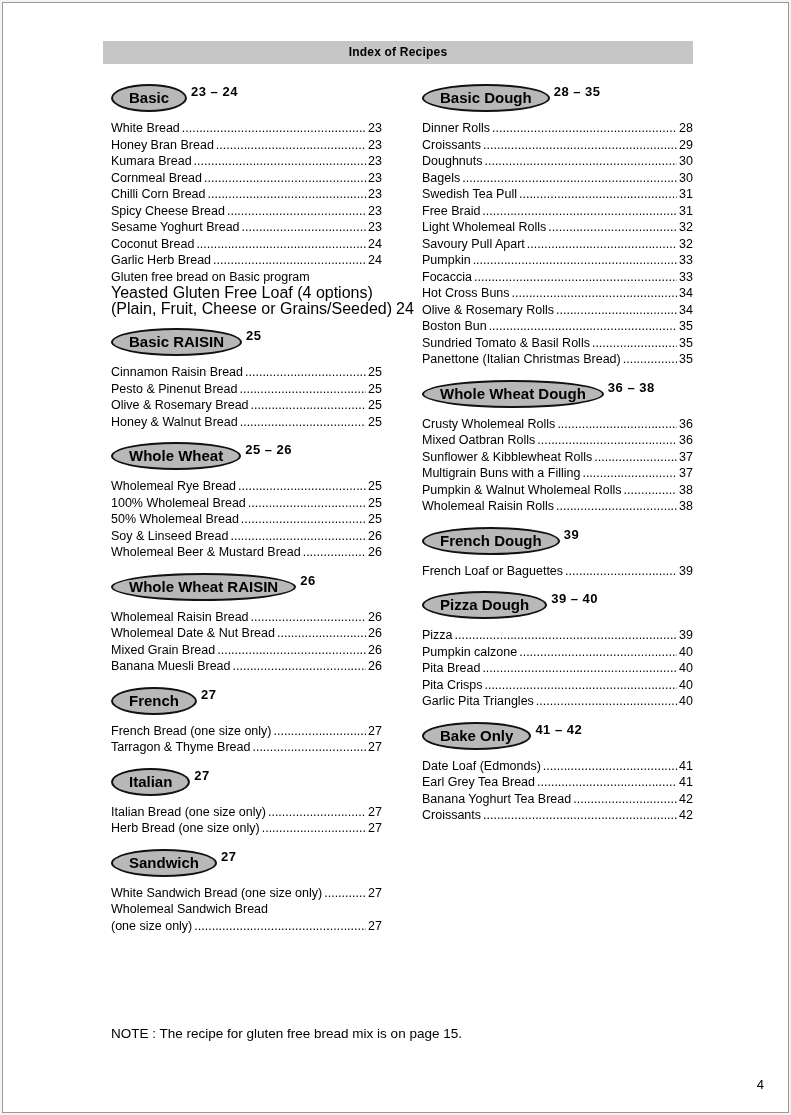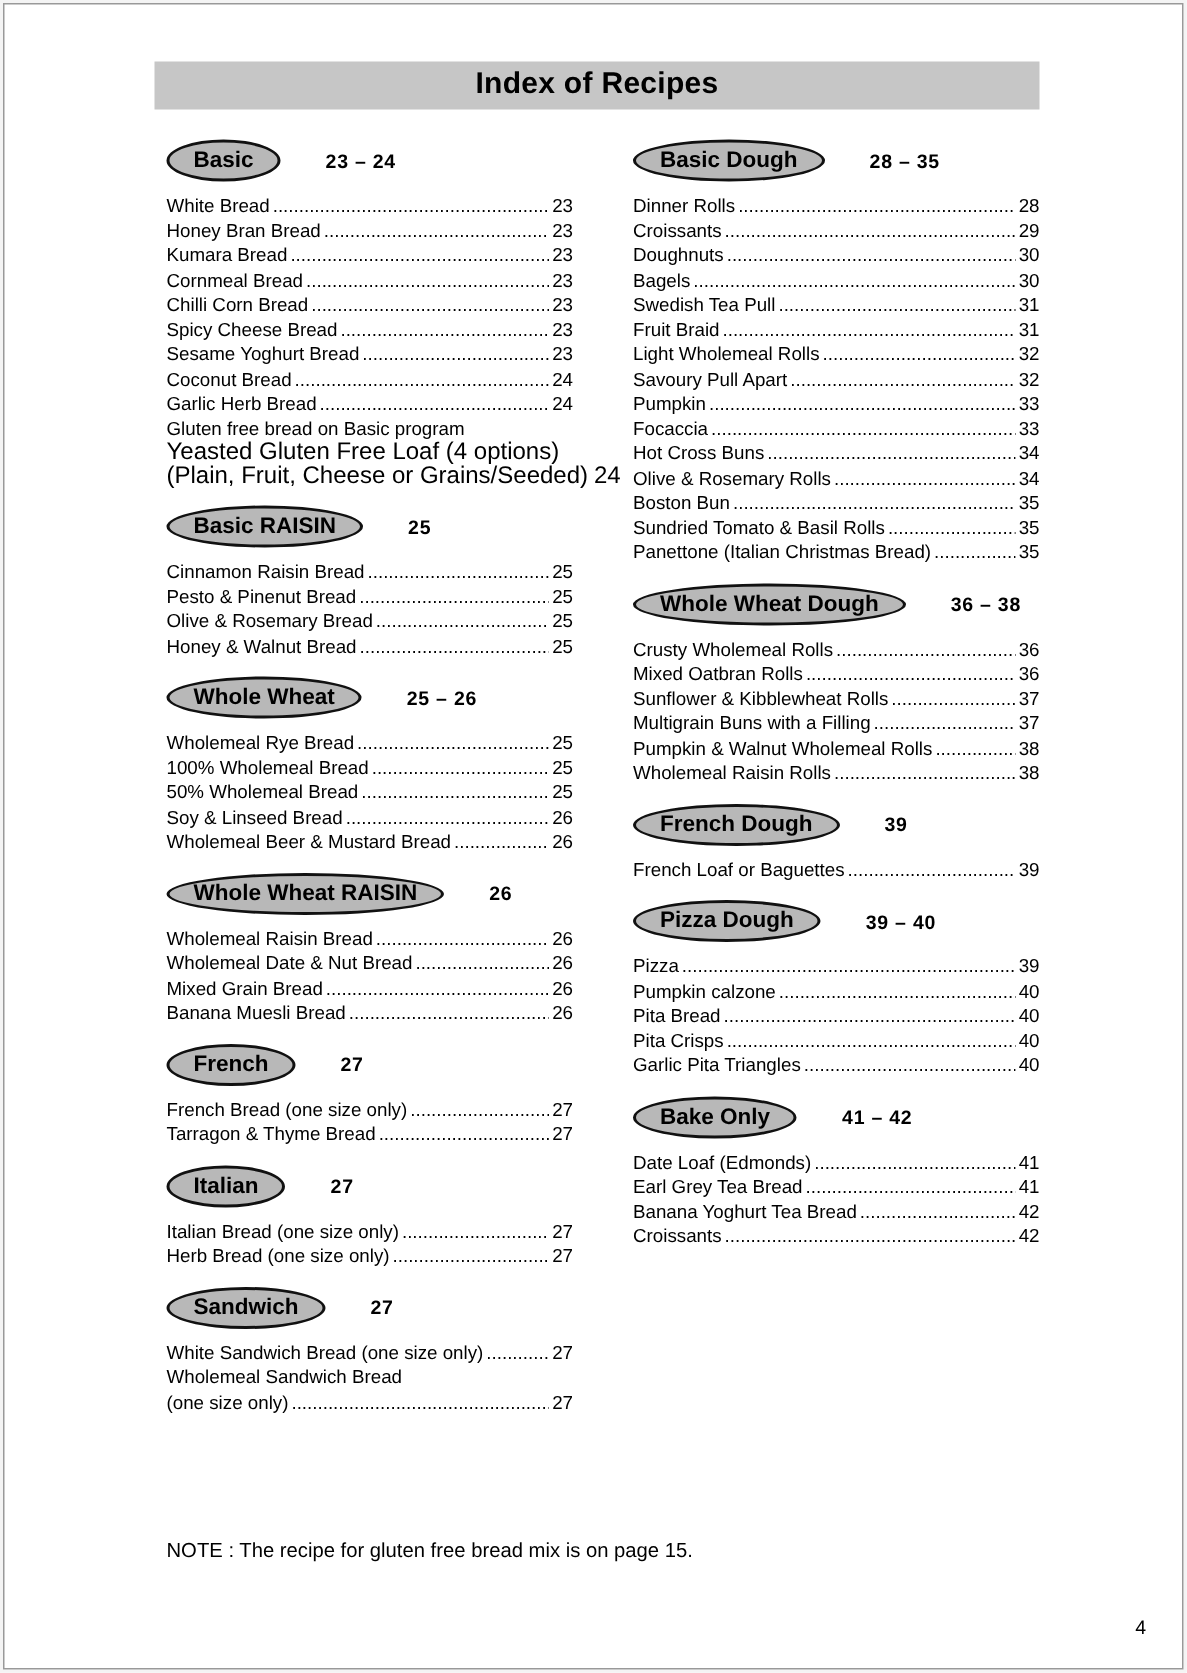--- a/index.html
+++ b/index.html
@@ -17,35 +17,35 @@
   }
   .content {
     position: absolute;
     left: 100px; top: 38px;
     width: 590px;
   }
   .title-bar {
     background: #c6c6c6;
     text-align: center;
     font-weight: bold;
-    font-size: 20px;
+    font-size: 12px;
     padding: 4px 0 5px;
     letter-spacing: 0.2px;
   }
   .columns {
     display: flex;
     gap: 40px;
     padding-left: 8px;
     margin-top: 8px;
   }
   .col { width: 271px; }
   .section-header {
     display: flex;
-    align-items: center;
-    gap: 30px;
+    align-items: flex-start;
+    gap: 4px;
     margin: 12px 0 8px;
   }
   .badge {
     display: inline-block;
     background: #b8b8b8;
     border: 2px solid #111;
     border-radius: 50%;
     font-weight: bold;
     font-size: 15px;
     line-height: 18px;
@@ -372,21 +372,21 @@
     <span class="pg">30</span>
   </div>
 
   <div class="item">
     <span class="name">Swedish Tea Pull</span>
     <span class="leader"></span>
     <span class="pg">31</span>
   </div>
 
   <div class="item">
-    <span class="name">Fruit Braid</span>
+    <span class="name">Free Braid</span>
     <span class="leader"></span>
     <span class="pg">31</span>
   </div>
 
   <div class="item">
     <span class="name">Light Wholemeal Rolls</span>
     <span class="leader"></span>
     <span class="pg">32</span>
   </div>
 

